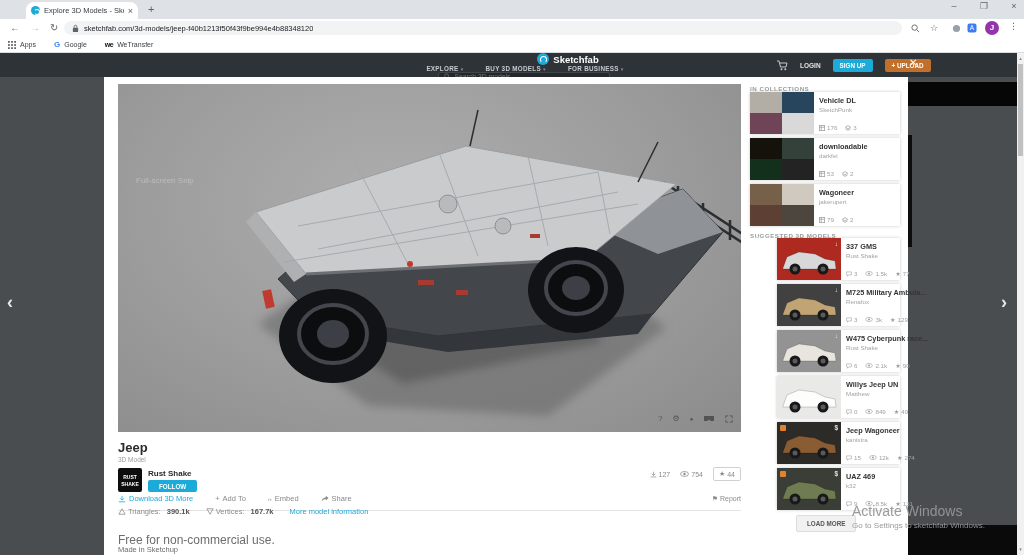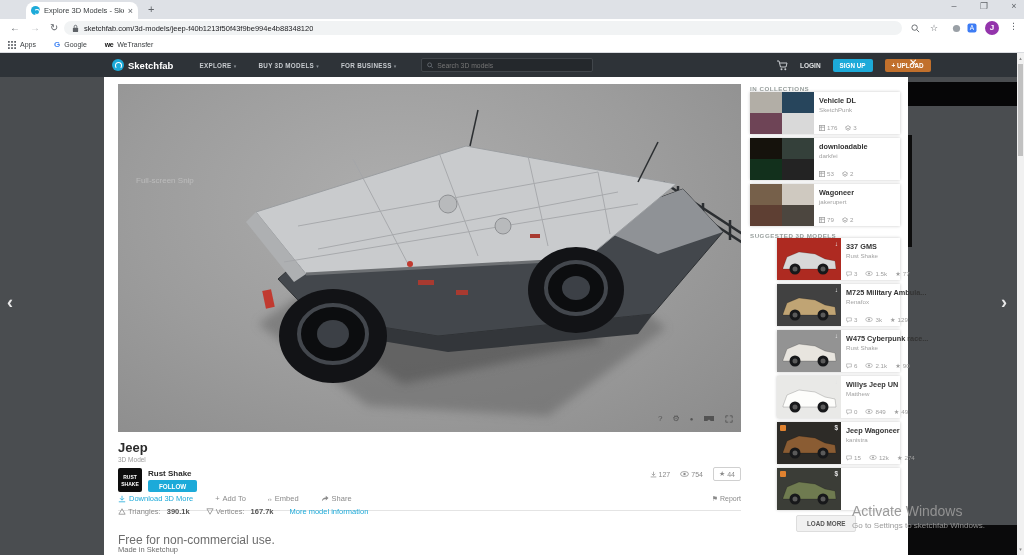--- a/index.html
+++ b/index.html
@@ -29,21 +29,21 @@
     color:#fff; font-size:8px; font-weight:bold; display:flex; align-items:center; justify-content:center; }
   .kebab { left:1009px; top:21px; font-size:9px; color:#5f6368; }
   .bookmarks { left:0; top:37px; width:1024px; height:16px; background:#fff; border-bottom:1px solid #dadce0;
     display:flex; align-items:center; padding-left:8px; gap:18px; }
   .bm { display:flex; align-items:center; gap:4px; font-size:7px; color:#3c4043; }
   .bm svg { display:block; }
   .we-logo { font-size:7px; font-weight:bold; color:#111; letter-spacing:-0.5px; }
 
   
   .sfheader { left:0; top:53px; width:1024px; height:24px; background:var(--header_bg,#2e3338);
-    display:flex; align-items:center; }
+    display:flex; align-items:center;flex-direction:column; }
   .sflogo { display:flex; align-items:center; gap:4px; margin-left:112px; }
   .sfball { width:12px; height:12px; border-radius:50%; background:var(--accent,#1caad9); position:relative; }
   .sfball::after{ content:""; position:absolute; left:3px; top:3px; width:5px; height:5px; border-radius:50%;
     border:1.2px solid #fff; border-bottom-color:transparent; }
   .sfbrand { color:#fff; font-weight:bold; font-size:9.5px; }
   .sfnav { display:flex; gap:22px; margin-left:26px; }
   .sfnav-item { font-size:6.3px; font-weight:bold; color:#c6cace; letter-spacing:.3px; }
   .caret { font-size:5px; color:#8a9097; }
   .sfsearch { margin-left:24px; width:172px; height:14px; background:#24282c; border:1px solid #41464b;
     border-radius:2px; display:flex; align-items:center; padding:0 5px; gap:4px; }
@@ -673,20 +673,43 @@
             <svg class="sil" viewBox="0 0 64 42">
               <path d="M6,30 L10,19 L22,14 L38,16 L48,21 L58,23 L59,31 L6,31 z" fill="currentColor" stroke="rgba(0,0,0,0.25)" stroke-width="0.7"></path>
               <circle cx="18" cy="31" r="5.5" fill="#17181a"></circle>
               <circle cx="46" cy="31" r="5.5" fill="#17181a"></circle>
               <circle cx="18" cy="31" r="2.5" fill="#5a5a5a"></circle>
               <circle cx="46" cy="31" r="2.5" fill="#5a5a5a"></circle>
             </svg>
             <span class="paidbadge"></span>
             <span class="corner">$</span>
           </div>
+          <div class="scard-txt">
+            <span class="scard-title">UAZ 469</span>
+            <span class="scard-author">k32</span>
+            <span class="scard-stats">
+              <span class="sst">
+                <svg width="6" height="6" viewBox="0 0 10 9">
+                  <path d="M1,1 h8 v5 h-4 L2.5,8 V6 H1 z" fill="none" stroke="currentColor"></path>
+                </svg>
+                <span>9</span>
+              </span>
+              <span class="sst">
+                <svg width="8" height="5" viewBox="0 0 12 8">
+                  <ellipse cx="6" cy="4" rx="5.3" ry="3.3" fill="none" stroke="currentColor"></ellipse>
+                  <circle cx="6" cy="4" r="1.6" fill="currentColor"></circle>
+                </svg>
+                <span>8.5k</span>
+              </span>
+              <span class="sst">
+                <span>★</span>
+                <span>131</span>
+              </span>
+            </span>
+          </div>
         </div>
       </div>
 
     <span class="abs loadmore">LOAD MORE</span>
   </div>
 
   <div class="abs modal-sb"></div>
 
   <div class="abs watermark1">Activate Windows</div>
   <div class="abs watermark2">Go to Settings to sketchfab Windows.</div>

